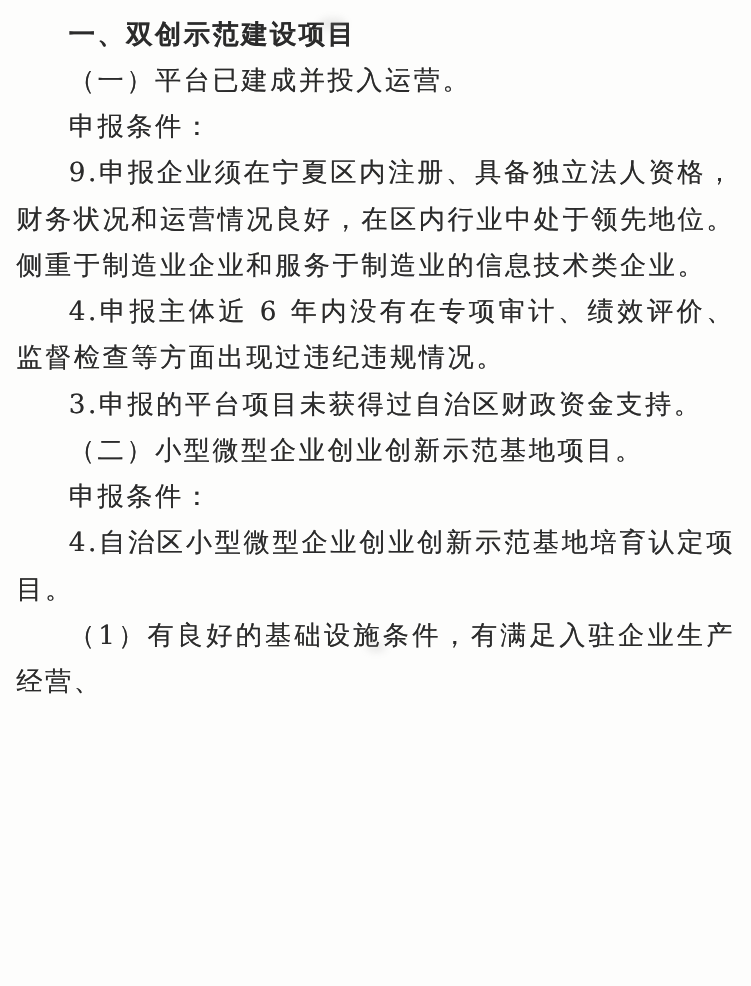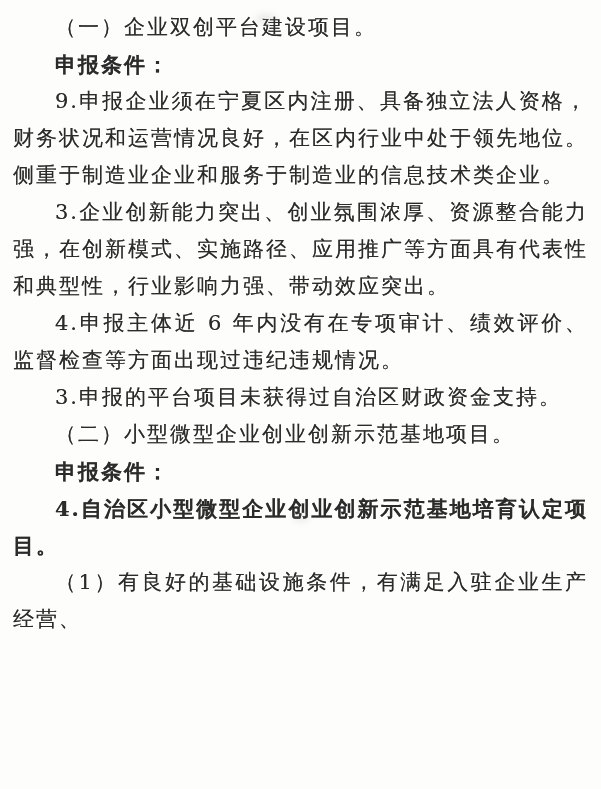--- a/index.html
+++ b/index.html
@@ -26,21 +26,21 @@
     text-align: justify;
     letter-spacing: 2px;
     text-shadow: 0 0 0.5px rgba(45,45,45,0.65);
   }
   .main-heading {
     font-family: "DejaVu Sans", "Liberation Sans", sans-serif;
     font-weight: 700;
     letter-spacing: 3px;
   }
   .bold {
-    font-weight: 700;
+    font-weight: 400;
   }
   .tight {
     letter-spacing: 0.5px;
   }
   
   .smudge {
     position: absolute;
     border-radius: 50%;
     background: #9a9a9a;
     opacity: 0.18;
@@ -50,29 +50,29 @@
   .smudge-1 { left: 255px; top: 14px; width: 22px; height: 10px; }
   .smudge-2 { left: 293px; top: 514px; width: 16px; height: 8px; }
 </style>
 </head>
 <body>
 
 <div class="page">
   <div class="smudge smudge-1"></div>
   <div class="smudge smudge-2"></div>
 
+  <p class="main-heading">一、双创示范建设项目</p>
 
-  <p>（一）企业双创平台建设项目。</p>
+  <p>（一）平台已建成并投入运营。</p>
 
   <p class="bold">申报条件：</p>
 
   <p>9.申报企业须在宁夏区内注册、具备独立法人资格，财务状况和运营情况良好，在区内行业中处于领先地位。侧重于制造业企业和服务于制造业的信息技术类企业。</p>
 
 
-  <p>3.企业创新能力突出、创业氛围浓厚、资源整合能力强，在创新模式、实施路径、应用推广等方面具有代表性和典型性，行业影响力强、带动效应突出。</p>
 
   <p>4.申报主体近 6 年内没有在专项审计、绩效评价、监督检查等方面出现过违纪违规情况。</p>
 
   <p>3.申报的平台项目未获得过自治区财政资金支持。</p>
 
   <p>（二）小型微型企业创业创新示范基地项目。</p>
 
   <p class="bold">申报条件：</p>
 
   <p class="bold tight">4.自治区小型微型企业创业创新示范基地培育认定项目。</p>

